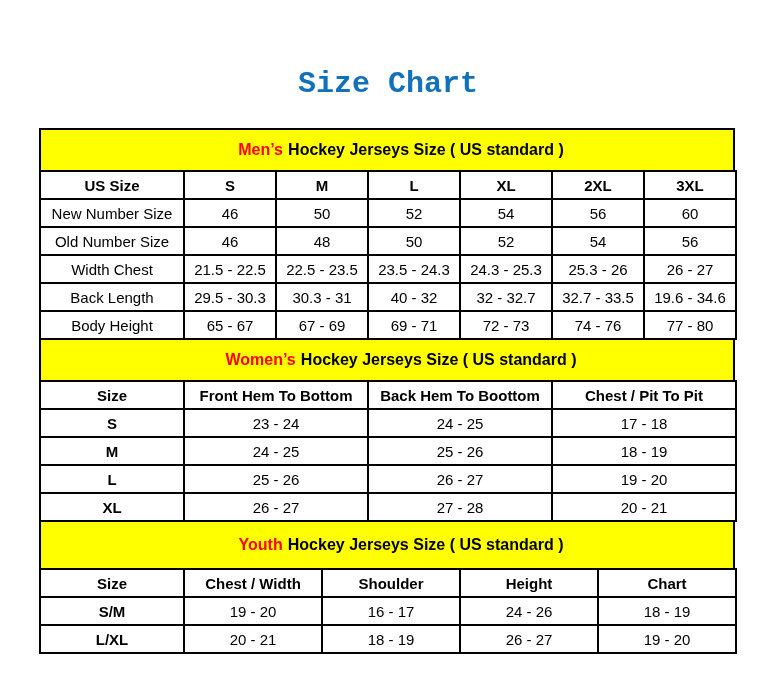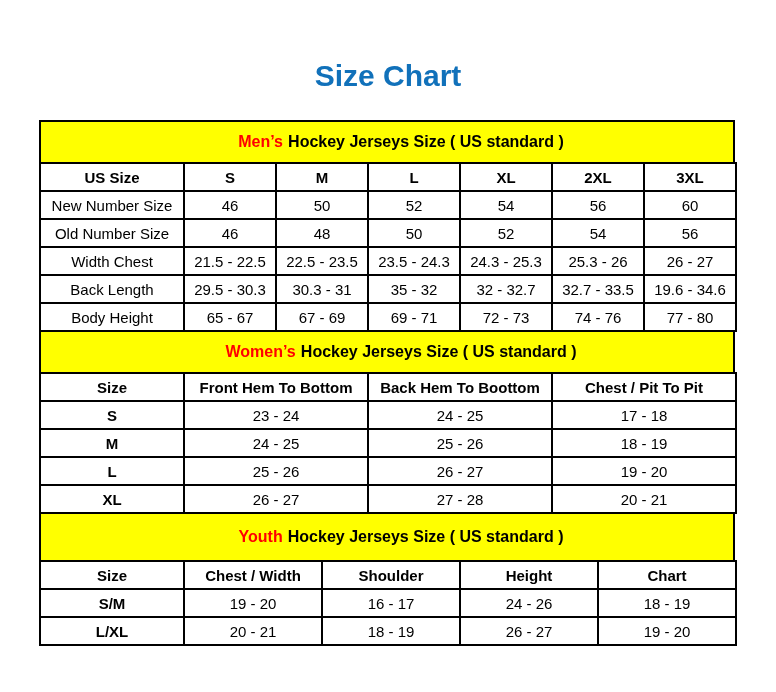--- a/index.html
+++ b/index.html
@@ -6,27 +6,28 @@
     margin: 0;
     padding: 0;
     background: #ffffff;
     width: 776px;
     height: 692px;
     overflow: hidden;
     font-family: "Liberation Sans", sans-serif;
   }
   .page-title {
     padding-top: 60px;
-    margin: 0;
+    margin: 8px;
     text-align: center;
     font-size: 30px;
     line-height: 32px;
     font-weight: 700;
     color: #1171BA;
     letter-spacing: 0px;
+    font-family: Liberation Mono, monospace;
   }
   .chart-wrap {
     width: 696px;
     margin-left: 39px;
     margin-top: 28px;
   }
   .band {
     box-sizing: border-box;
     height: 42px;
     background: #FFFF00;
@@ -129,21 +130,21 @@
             <td data-name="size-value">22.5 - 23.5</td>
             <td data-name="size-value">23.5 - 24.3</td>
             <td data-name="size-value">24.3 - 25.3</td>
             <td data-name="size-value">25.3 - 26</td>
             <td data-name="size-value">26 - 27</td>
           </tr>
           <tr data-name="table-row">
             <th data-name="row-label">Back Length</th>
             <td data-name="size-value">29.5 - 30.3</td>
             <td data-name="size-value">30.3 - 31</td>
-            <td data-name="size-value">35 - 32</td>
+            <td data-name="size-value">40 - 32</td>
             <td data-name="size-value">32 - 32.7</td>
             <td data-name="size-value">32.7 - 33.5</td>
             <td data-name="size-value">19.6 - 34.6</td>
           </tr>
           <tr data-name="table-row">
             <th data-name="row-label">Body Height</th>
             <td data-name="size-value">65 - 67</td>
             <td data-name="size-value">67 - 69</td>
             <td data-name="size-value">69 - 71</td>
             <td data-name="size-value">72 - 73</td>

